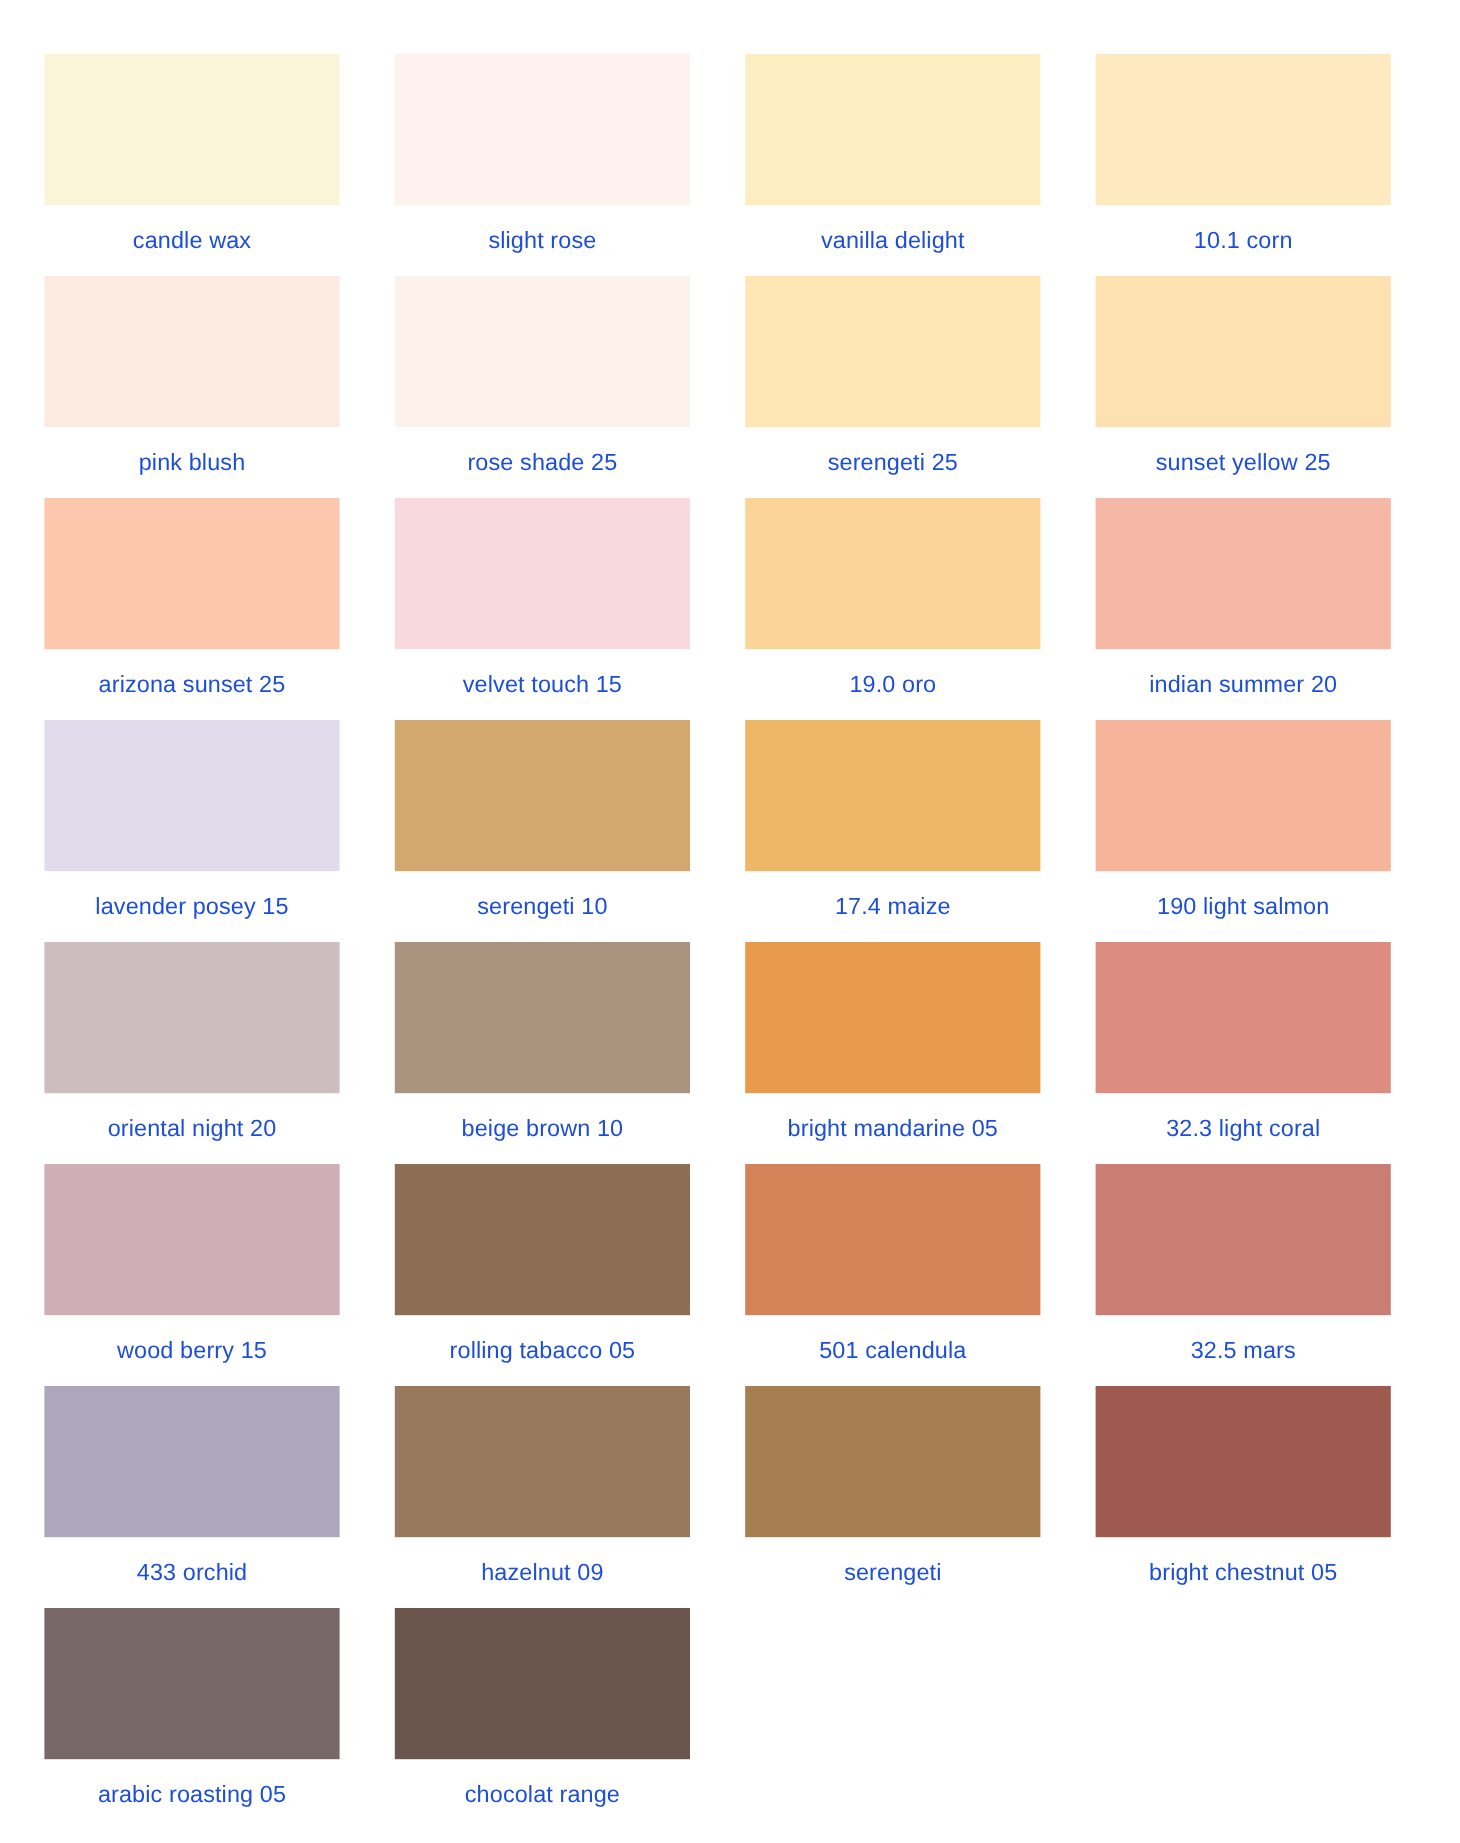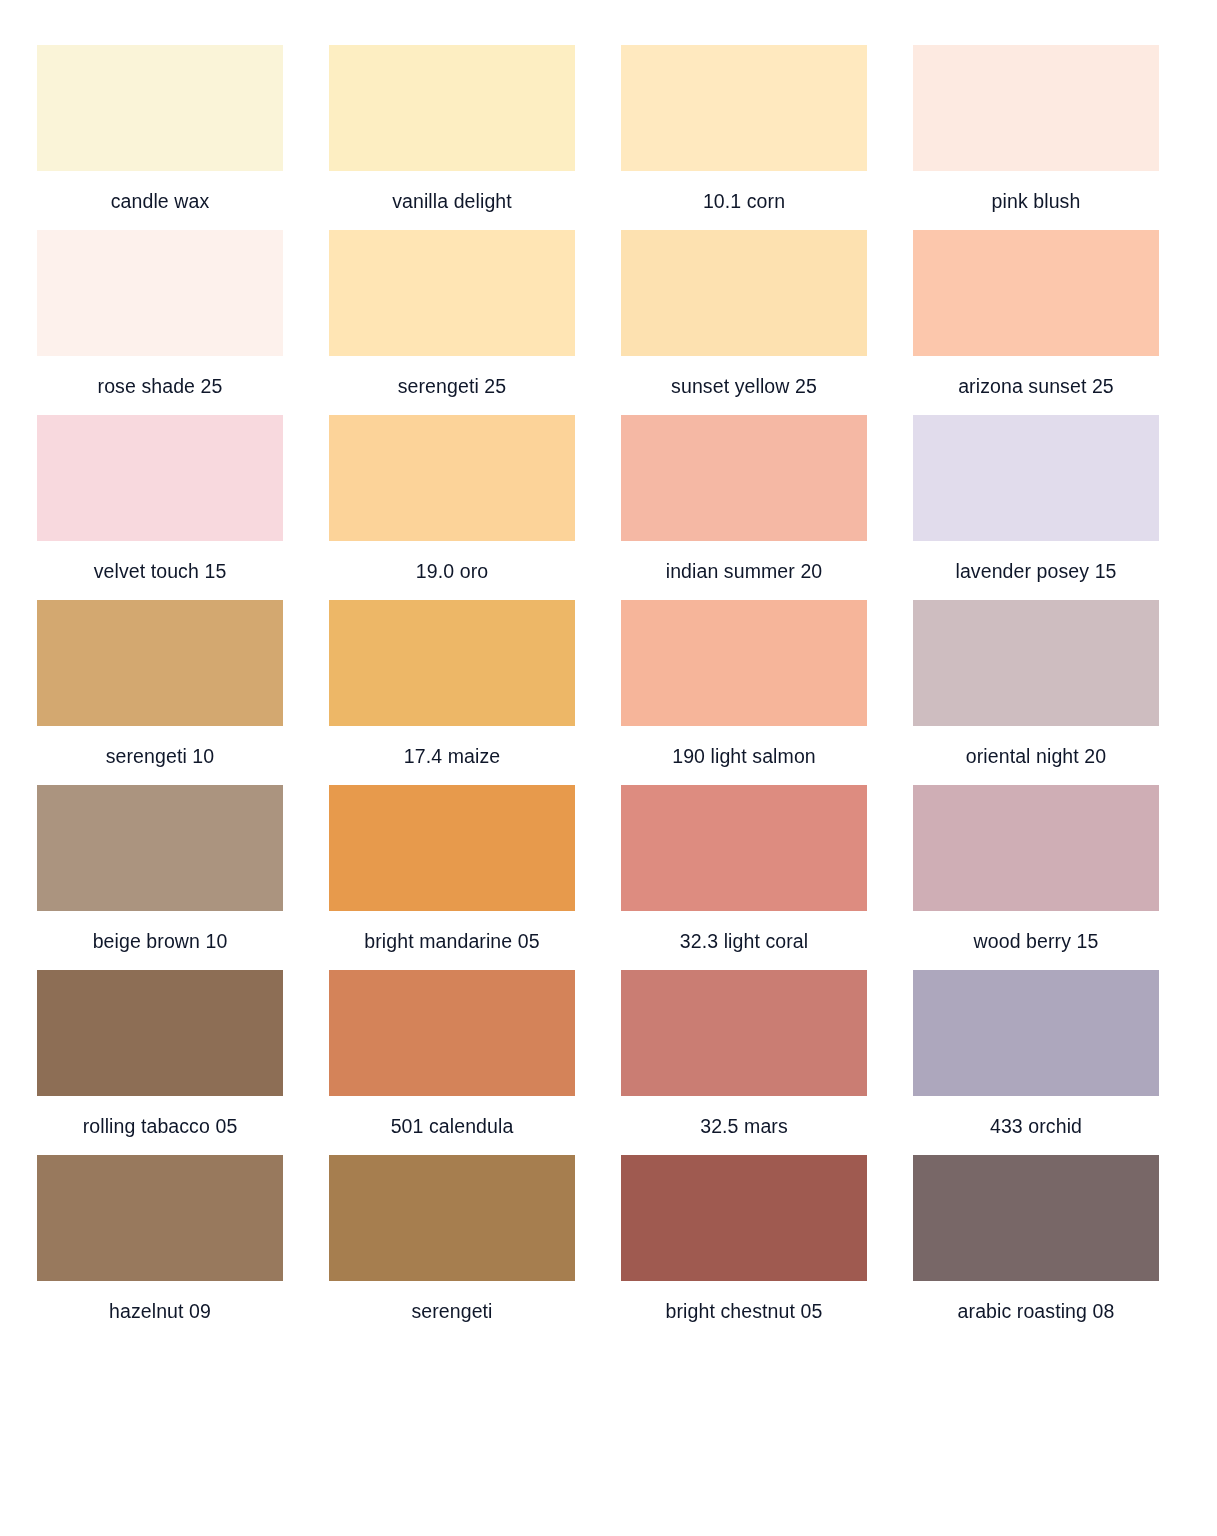--- a/index.html
+++ b/index.html
@@ -37,35 +37,39 @@
   }
   .swatch-chip {
     width: 246px;
     height: 126px;
     flex: none;
   }
   .swatch-label {
     font-family: "Liberation Sans", sans-serif;
     font-size: 19.5px;
     line-height: 1;
-    color: #0f172a;
+    color: #1d4ed8;
     letter-spacing: 0.1px;
     text-align: center;
     white-space: nowrap;
     margin-top: 21px;
   }
 </style>
 </head>
 <body>
 
 <div id="palette-sheet">
   <div class="swatch-grid">
       <div class="swatch-cell">
         <div class="swatch-chip" style="background-color: rgb(250, 244, 216);"></div>
         <div class="swatch-label">candle wax</div>
+      </div>
+      <div class="swatch-cell">
+        <div class="swatch-chip" style="background-color: rgb(253, 242, 237);"></div>
+        <div class="swatch-label">slight rose</div>
       </div>
       <div class="swatch-cell">
         <div class="swatch-chip" style="background-color: rgb(253, 238, 194);"></div>
         <div class="swatch-label">vanilla delight</div>
       </div>
       <div class="swatch-cell">
         <div class="swatch-chip" style="background-color: rgb(255, 233, 191);"></div>
         <div class="swatch-label">10.1 corn</div>
       </div>
       <div class="swatch-cell">
@@ -159,16 +163,20 @@
       <div class="swatch-cell">
         <div class="swatch-chip" style="background-color: rgb(166, 126, 79);"></div>
         <div class="swatch-label">serengeti</div>
       </div>
       <div class="swatch-cell">
         <div class="swatch-chip" style="background-color: rgb(159, 90, 80);"></div>
         <div class="swatch-label">bright chestnut 05</div>
       </div>
       <div class="swatch-cell">
         <div class="swatch-chip" style="background-color: rgb(120, 103, 103);"></div>
-        <div class="swatch-label">arabic roasting 08</div>
+        <div class="swatch-label">arabic roasting 05</div>
+      </div>
+      <div class="swatch-cell">
+        <div class="swatch-chip" style="background-color: rgb(106, 86, 76);"></div>
+        <div class="swatch-label">chocolat range</div>
       </div>
     </div>
 </div>
 
 </body></html>

